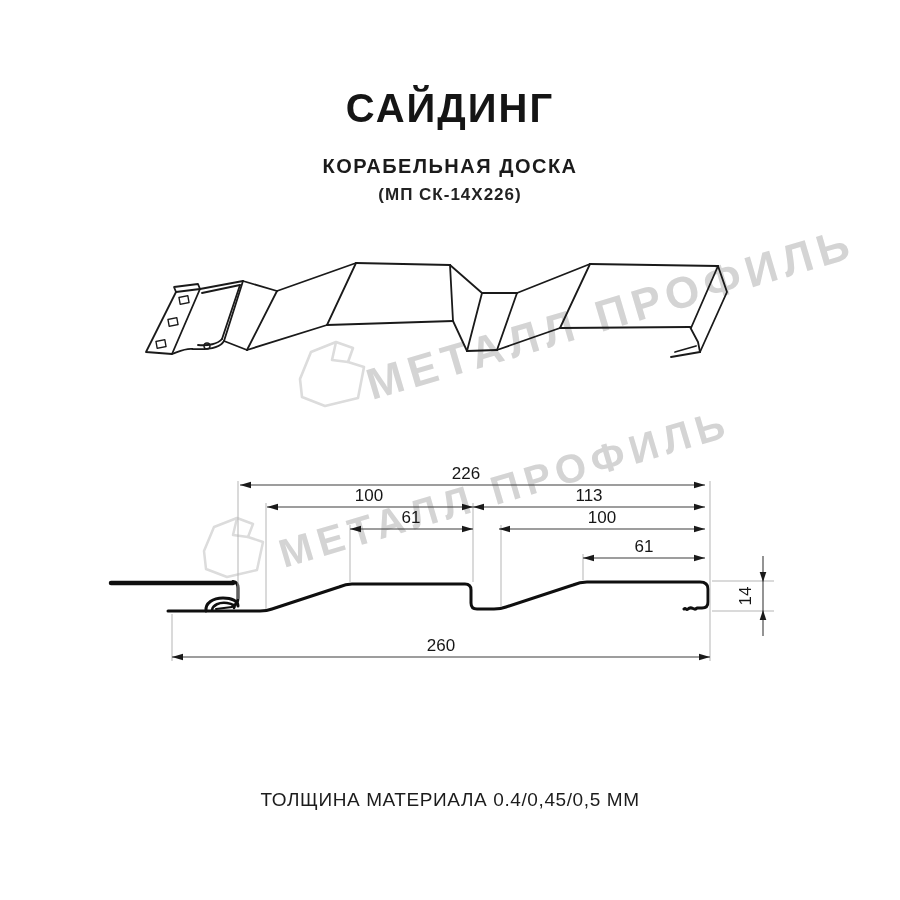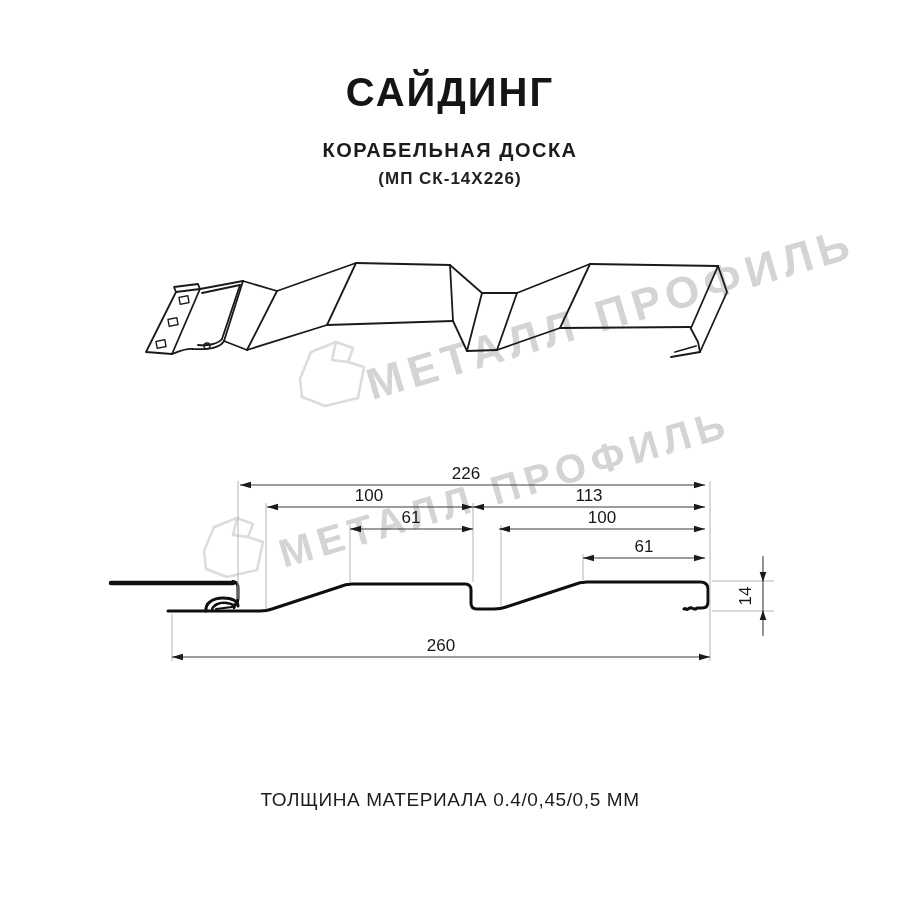--- a/index.html
+++ b/index.html
@@ -1,19 +1,19 @@
 <!DOCTYPE html>
 <html><head>
 <meta charset="utf-8">
 <style>
   html,body{margin:0;padding:0;background:#fff;}
   .page{position:relative;width:900px;height:900px;background:#ffffff;overflow:hidden;
         font-family:"Liberation Sans","DejaVu Sans",sans-serif;color:#1b1b1b;}
   .hdr{position:absolute;top:70px;left:0;right:0;text-align:center;}
-  .hdr h1{margin:0;font-size:40px;font-weight:800;letter-spacing:2px;color:#151515;}
+  .hdr h1{margin:16px;font-size:40px;font-weight:800;letter-spacing:2px;color:#151515;}
   .hdr .sub{margin-top:24px;font-size:20px;font-weight:700;letter-spacing:1.5px;color:#1b1b1b;}
   .hdr .model{margin-top:7px;font-size:17px;font-weight:700;letter-spacing:1px;color:#222;}
   .ftr{position:absolute;top:789px;left:0;right:0;text-align:center;
        font-size:19px;letter-spacing:.6px;color:#1c1c1c;}
   svg{position:absolute;left:0;top:0;}
   .dimtxt{font-size:17px;fill:#161616;font-family:"Liberation Sans","DejaVu Sans",sans-serif;}
   .wmtxt{font-size:44px;font-weight:700;letter-spacing:6px;fill:#d4d4d4;
          font-family:"Liberation Sans","DejaVu Sans",sans-serif;}
   .wmtxt2{font-size:40px;}
 </style>

